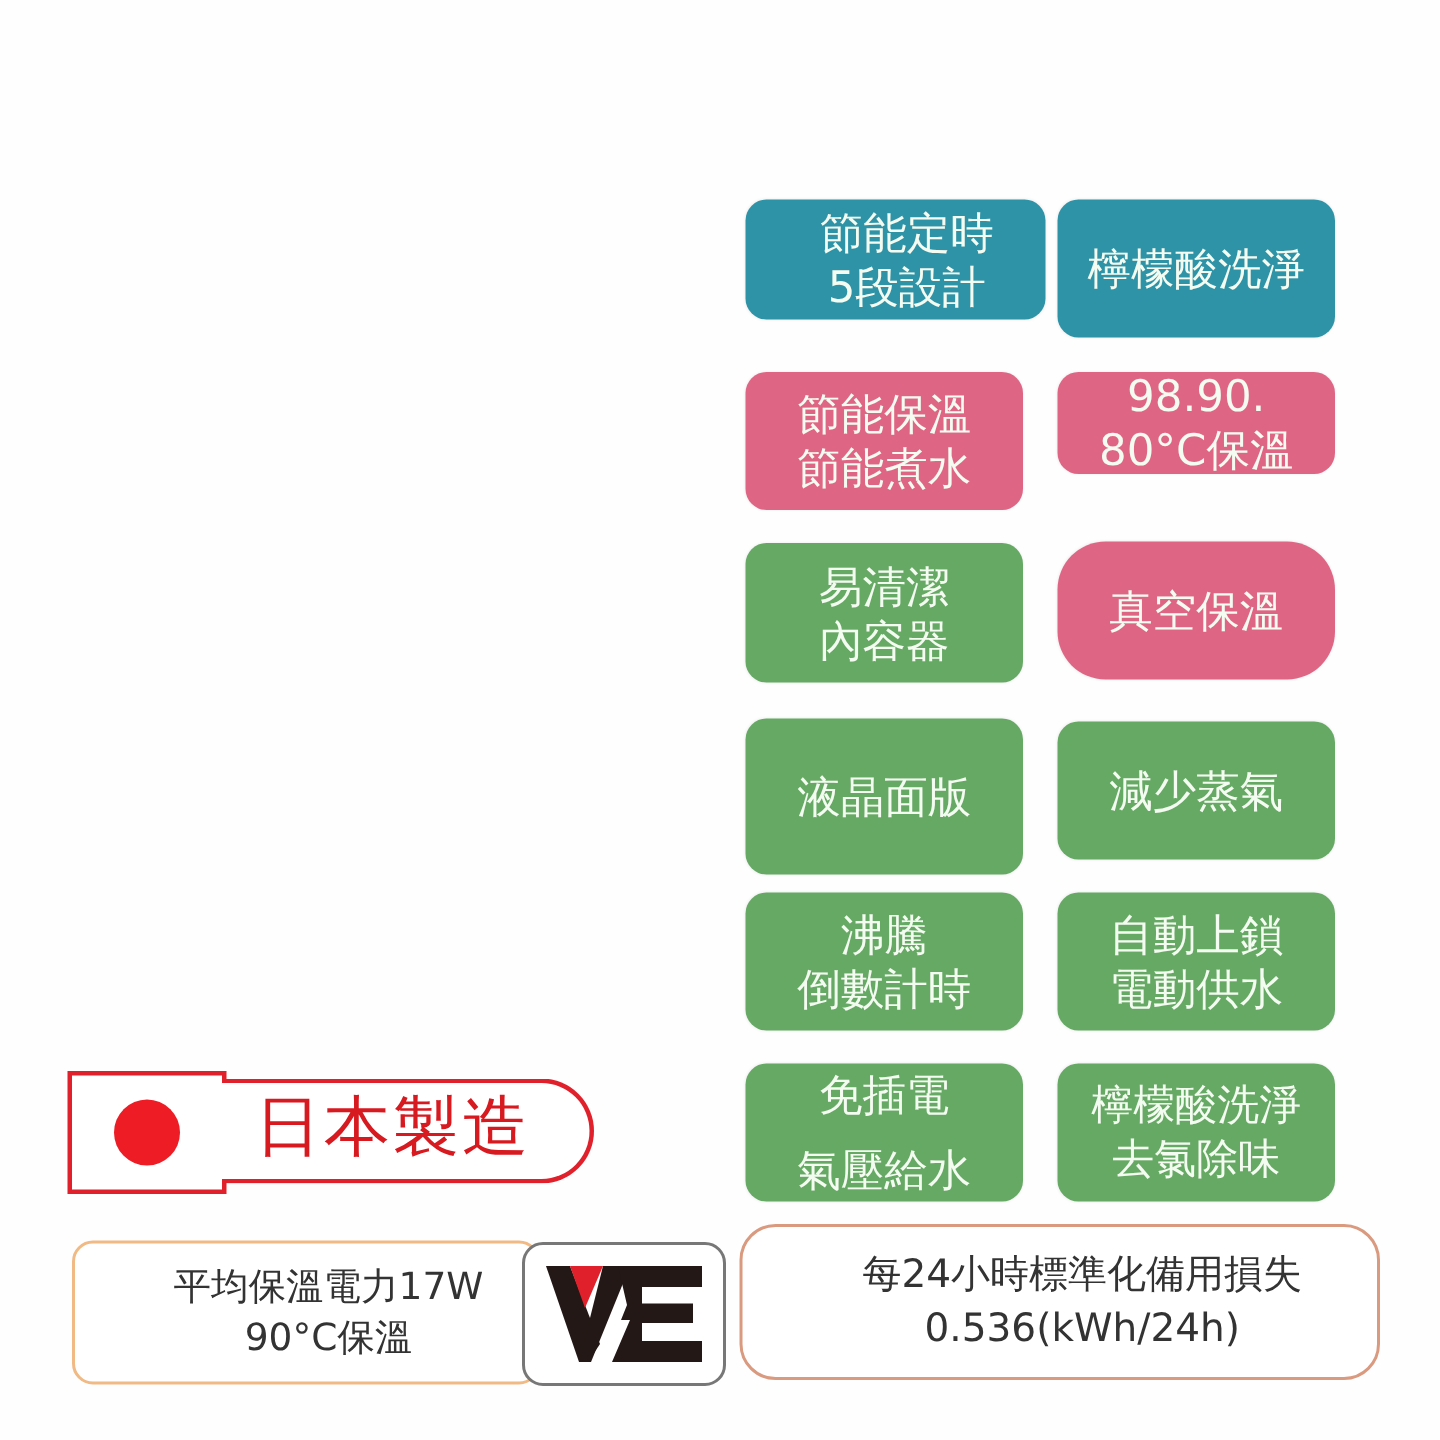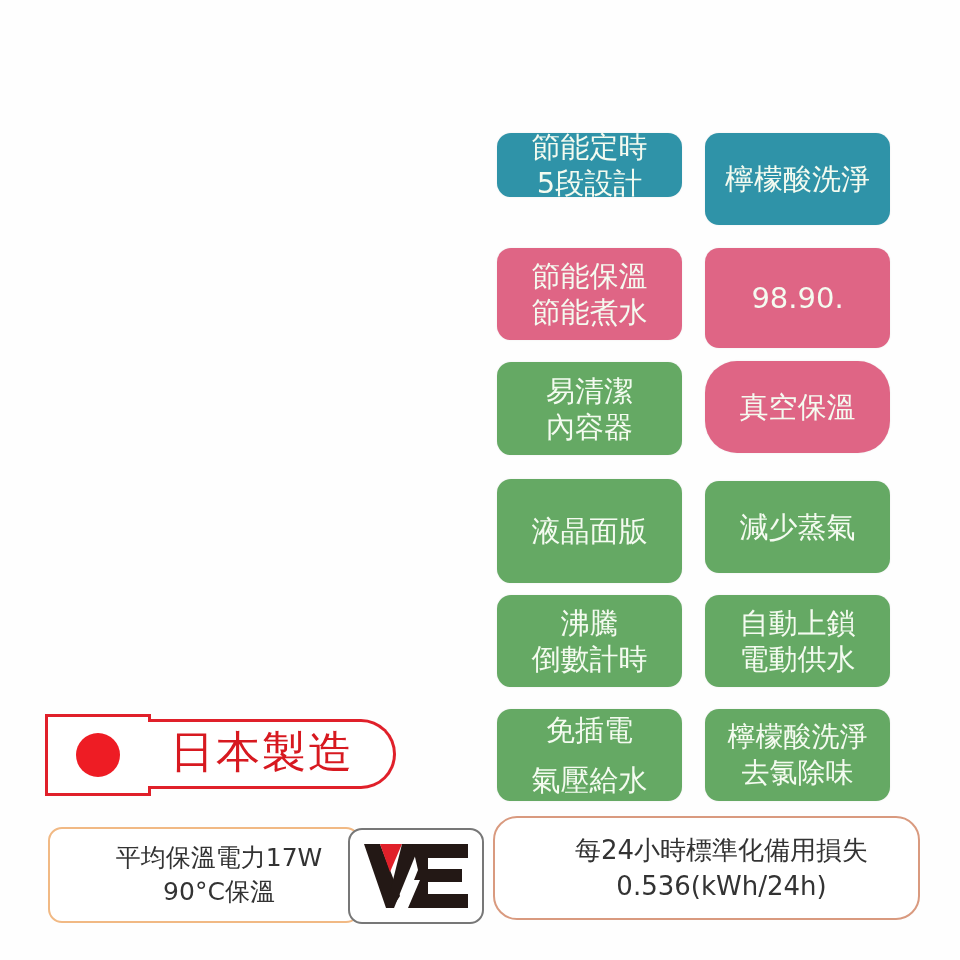--- a/index.html
+++ b/index.html
@@ -32,34 +32,35 @@
   #standby-power { left:48px; top:827px; width:278px; height:92px; border:2px solid #f1b984;
                    border-radius:14px; font-size:25px; line-height:34px; }
   #standby-loss { left:493px; top:816px; width:393px; height:100px; border:2px solid #d99a7f;
                   border-radius:24px; font-size:26px; line-height:36px; }
   #ve-logo { position:absolute; left:348px; top:828px; width:132px; height:92px;
              border:2px solid #777; border-radius:14px; background:#fff; }
 </style>
 </head>
 <body>
 
-<div class="tile teal col1" style="top:133px;height:64px;">
+<div class="tile teal col1" style="top:133px;height:80px;padding-left:15px;">
   <span>節能定時</span>
   <span>5段設計</span>
 </div>
 <div class="tile teal col2" style="top:133px;height:92px;">
   <span>檸檬酸洗淨</span>
 </div>
 
 <div class="tile pink col1" style="top:248px;height:92px;">
   <span>節能保溫</span>
   <span>節能煮水</span>
 </div>
-<div class="tile pink col2" style="top:248px;height:100px;">
+<div class="tile pink col2" style="top:248px;height:68px;">
   <span>98.90.</span>
+  <span>80°C保溫</span>
 </div>
 
 <div class="tile green col1" style="top:362px;height:93px;">
   <span>易清潔</span>
   <span>內容器</span>
 </div>
 <div class="tile pink col2" style="top:361px;height:92px;border-radius:32px;">
   <span>真空保溫</span>
 </div>
 

